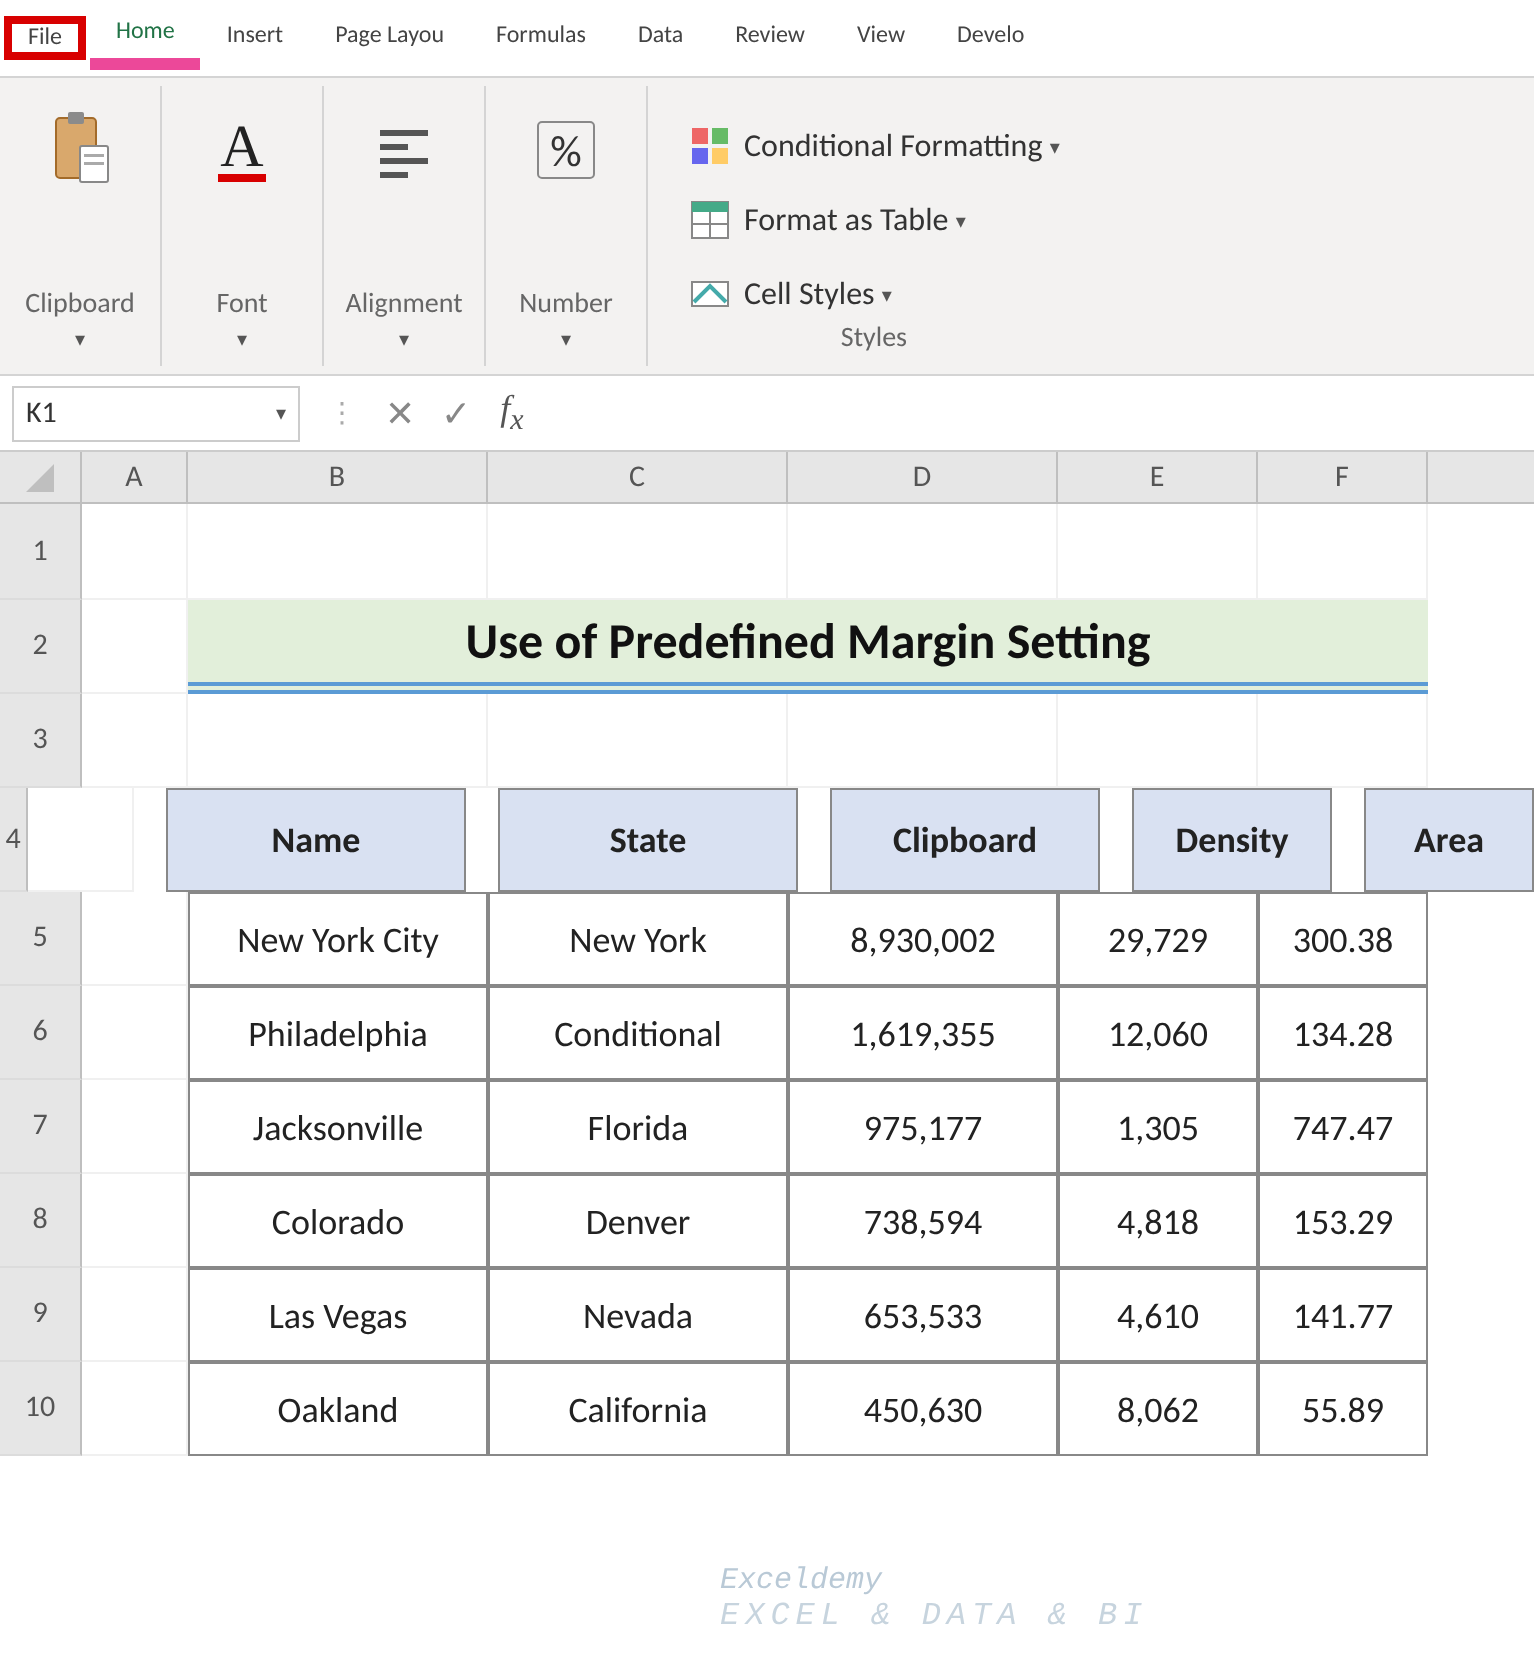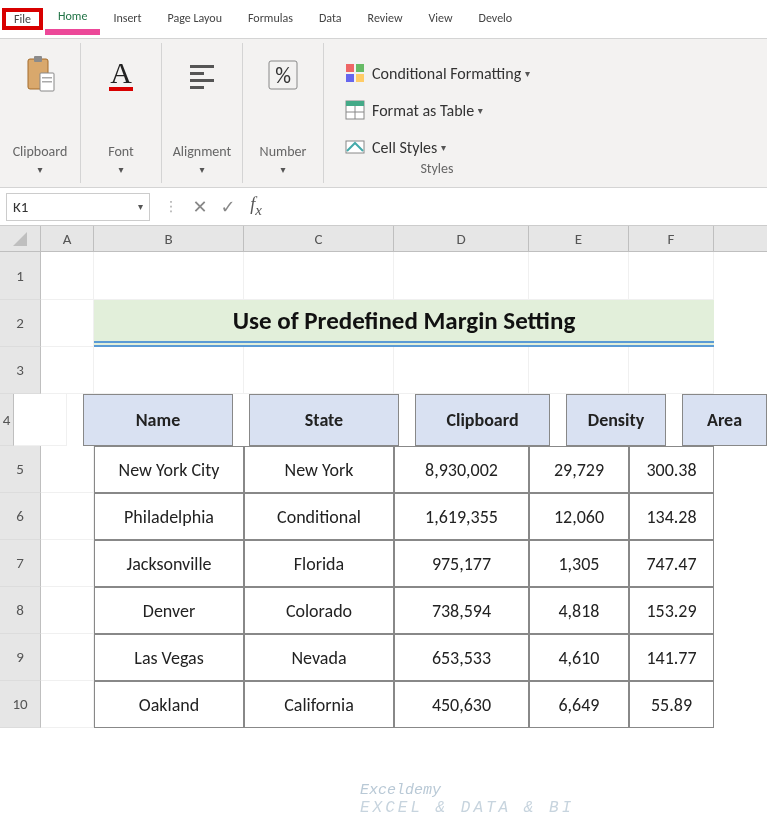--- a/index.html
+++ b/index.html
@@ -429,22 +429,22 @@
       <div class="data-cell cC">Florida</div>
       <div class="data-cell cD">975,177</div>
       <div class="data-cell cE">1,305</div>
       <div class="data-cell cF">747.47</div>
     </div>
   </div>
   <div class="row">
     <div class="row-h">8</div>
     <div class="cells">
       <div class="cell cA"></div>
+      <div class="data-cell cC">Colorado</div>
       <div class="data-cell cB">Denver</div>
-      <div class="data-cell cC">Colorado</div>
       <div class="data-cell cD">738,594</div>
       <div class="data-cell cE">4,818</div>
       <div class="data-cell cF">153.29</div>
     </div>
   </div>
   <div class="row">
     <div class="row-h">9</div>
     <div class="cells">
       <div class="cell cA"></div>
       <div class="data-cell cB">Las Vegas</div>
@@ -454,21 +454,21 @@
       <div class="data-cell cF">141.77</div>
     </div>
   </div>
   <div class="row">
     <div class="row-h">10</div>
     <div class="cells">
       <div class="cell cA"></div>
       <div class="data-cell cB">Oakland</div>
       <div class="data-cell cC">California</div>
       <div class="data-cell cD">450,630</div>
-      <div class="data-cell cE">6,649</div>
+      <div class="data-cell cE">8,062</div>
       <div class="data-cell cF">55.89</div>
     </div>
   </div>
 </div>
 
 <div class="watermark">
   <span>Exceldemy</span>
   <span class="sub">EXCEL &amp; DATA &amp; BI</span>
 </div>
 

